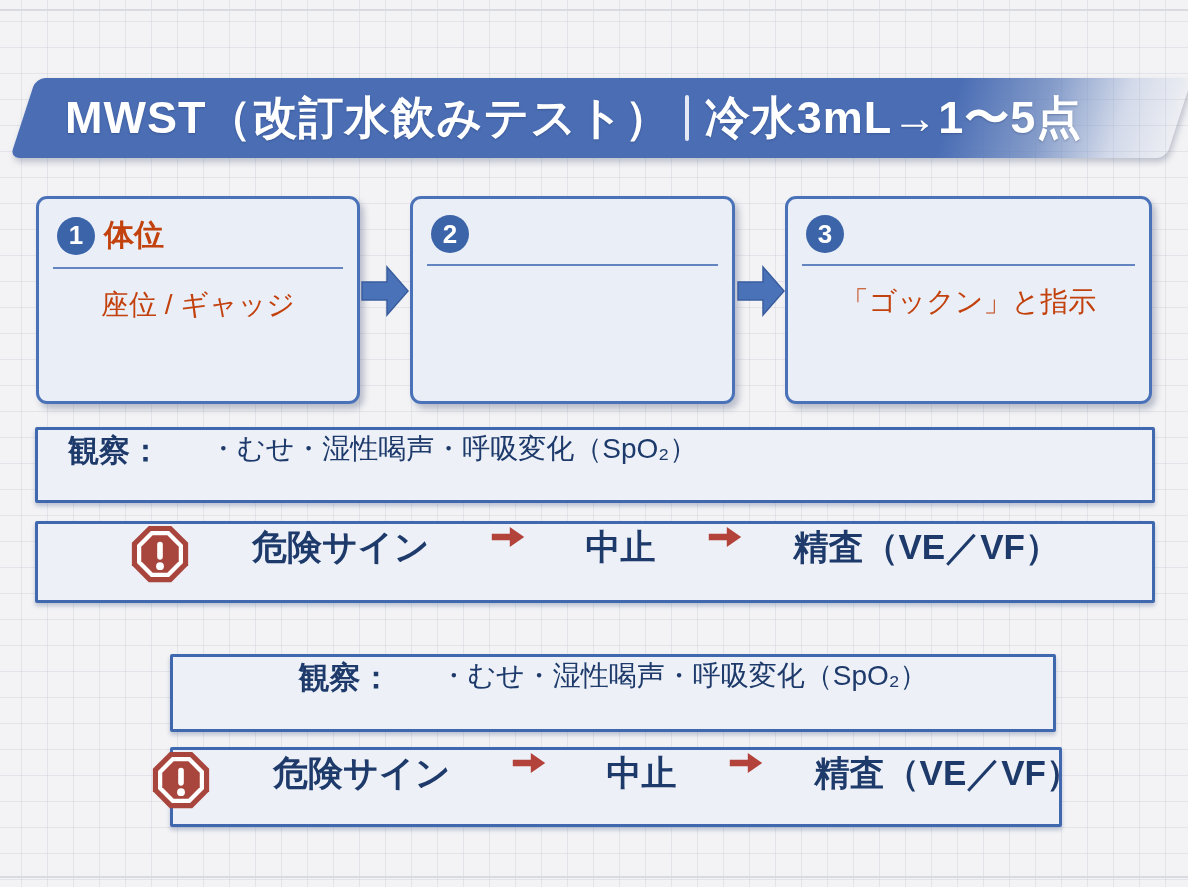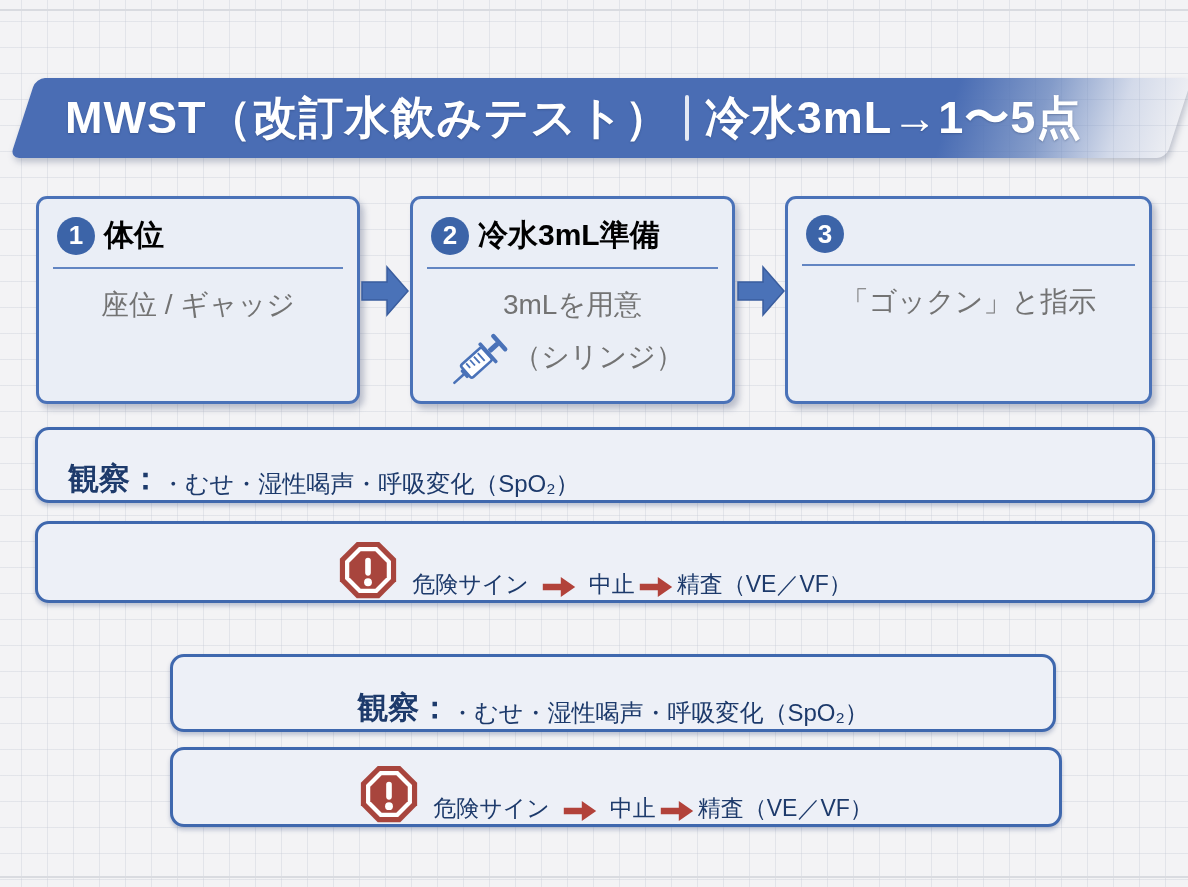--- a/index.html
+++ b/index.html
@@ -80,35 +80,35 @@
     flex: 0 0 auto;
     width: 38px; height: 38px;
     border-radius: 50%;
     background: #3c64a8;
     color: #ffffff;
     font-weight: 700;
     font-size: 26px;
     display: flex; align-items: center; justify-content: center;
   }
   .step-title {
-    color: #000000;
+    color: #c2410c;
     font-weight: 700;
     font-size: 30px;
     white-space: nowrap;
   }
   .step-divider {
     height: 2px;
     background: #4a72b8;
     margin: 11px 14px 0 14px;
     opacity: 0.85;
   }
   .step-body {
     margin-top: 13px;
     text-align: center;
-    color: #737373;
+    color: #c2410c;
     font-size: 28px;
     font-weight: 500;
     line-height: 1.62;
   }
   .step-body .single { margin-top: 10px; }
   .icon-row {
     display: flex; align-items: center; justify-content: center;
     margin-top: 2px;
   }
   .syringe-wrap {
@@ -125,36 +125,37 @@
     width: 50px; height: 60px;
   }
   .step-arrow.a1 { left: 360px; }
   .step-arrow.a2 { left: 736px; }
 
   
   .band {
     position: absolute;
     background: #edf0f7;
     border: 3px solid #3f68ae;
-    border-radius: 14px;
+    border-radius: 2px;
     box-shadow: 0 3px 4px rgba(60,80,130,0.3);
     display: flex;
-    align-items: flex-end;
+    align-items: flex-start;
     color: #1d3a6b;
     white-space: nowrap;
+    gap: 48px;
   }
   .band.obs1 { left: 35px;  top: 427px; width: 1120px; height: 76px; padding-left: 30px; }
   .band.obs2 { left: 170px; top: 654px; width: 886px;  height: 78px; justify-content: center; }
   .band.danger1 { left: 35px;  top: 521px; width: 1120px; height: 82px; justify-content: center; }
   .band.danger2 { left: 170px; top: 747px; width: 892px;  height: 80px; justify-content: center; }
 
   .obs-label { font-weight: 700; font-size: 31px; }
-  .obs-text  { font-weight: 500; font-size: 24px; }
-
-  .danger-text { font-weight: 400; font-size: 23px; }
+  .obs-text  { font-weight: 500; font-size: 28px; }
+
+  .danger-text { font-weight: 700; font-size: 35px; }
   .stop-icon { width: 60px; height: 60px; margin-right: 14px; flex: 0 0 auto; }
   .stop-icon svg { width: 100%; height: 100%; }
   .red-arrow { width: 36px; height: 26px; flex: 0 0 auto; }
   .red-arrow.wide  { margin: 0 12px; }
   .red-arrow.tight { margin: 0 3px; }
 </style>
 </head>
 <body>
 
 <div class="canvas">
@@ -180,40 +181,22 @@
     </div>
   </div>
 
   <svg class="step-arrow a1" viewBox="0 0 50 60">
     <path d="M2 21 H27 V6 L48 30 L27 54 V39 H2 Z" fill="#4a72b8" stroke="#3a5d9e" stroke-width="1.5"></path>
   </svg>
 
   <div class="step-box b2">
     <div class="step-head">
       <span class="step-num">2</span>
-      <span class="step-title">冷水3mL準備</span>
     </div>
     <div class="step-divider"></div>
-    <div class="step-body">
-      <div>3mLを用意</div>
-      <div class="icon-row">
-        <span class="syringe-wrap">
-          <svg viewBox="0 0 100 56">
-            <rect x="2" y="26" width="20" height="3.5" rx="1.5" fill="#4a72b8"></rect>
-            <rect x="20" y="21" width="5" height="14" rx="2" fill="#4a72b8"></rect>
-            <rect x="25" y="16" width="38" height="23" rx="3" fill="#ffffff" stroke="#4a72b8" stroke-width="3.5"></rect>
-            <path d="M33 19 V27 M40 19 V29 M47 19 V31 M54 19 V33" stroke="#4a72b8" stroke-width="2.5" fill="none"></path>
-            <rect x="62" y="10" width="5" height="36" rx="2" fill="#4a72b8"></rect>
-            <rect x="67" y="24" width="16" height="7" rx="2" fill="#4a72b8"></rect>
-            <rect x="82" y="13" width="6" height="30" rx="3" fill="#4a72b8"></rect>
-          </svg>
-        </span>
-        <span>（シリンジ）</span>
-      </div>
-    </div>
   </div>
 
   <svg class="step-arrow a2" viewBox="0 0 50 60">
     <path d="M2 21 H27 V6 L48 30 L27 54 V39 H2 Z" fill="#4a72b8" stroke="#3a5d9e" stroke-width="1.5"></path>
   </svg>
 
   <div class="step-box b3">
     <div class="step-head">
       <span class="step-num">3</span>
     </div>

